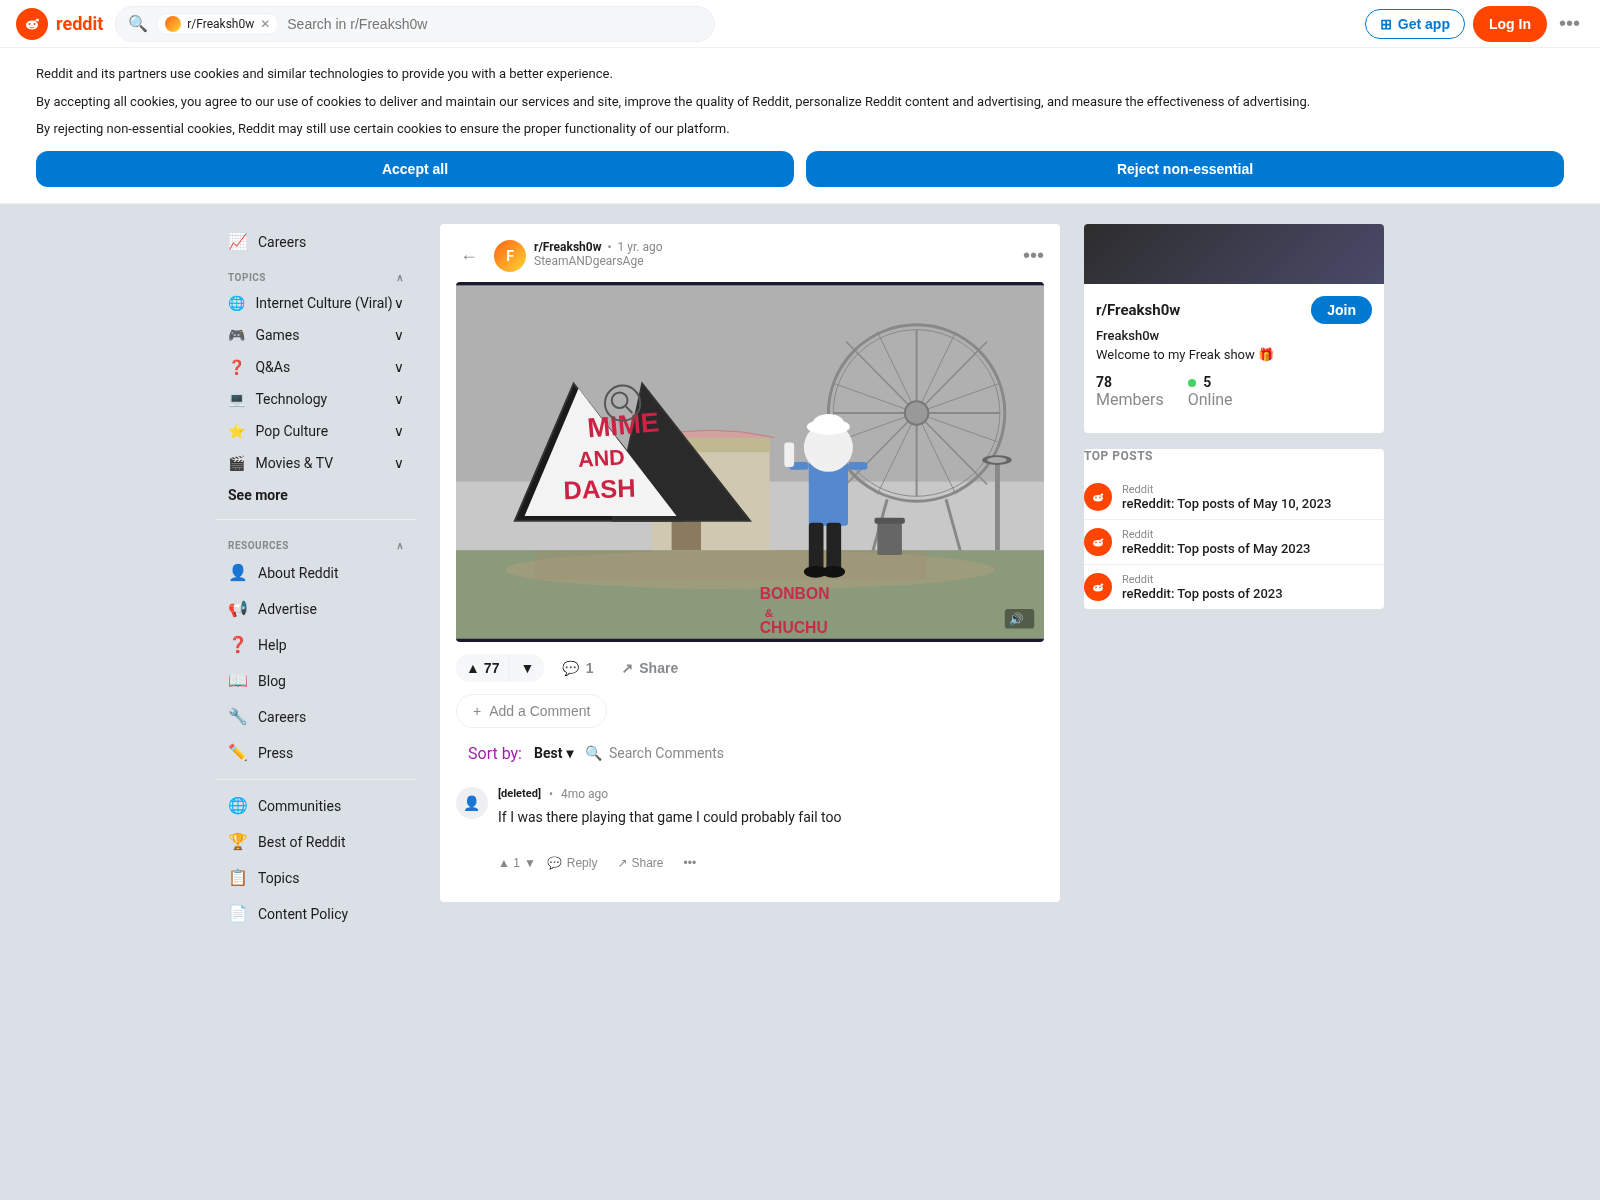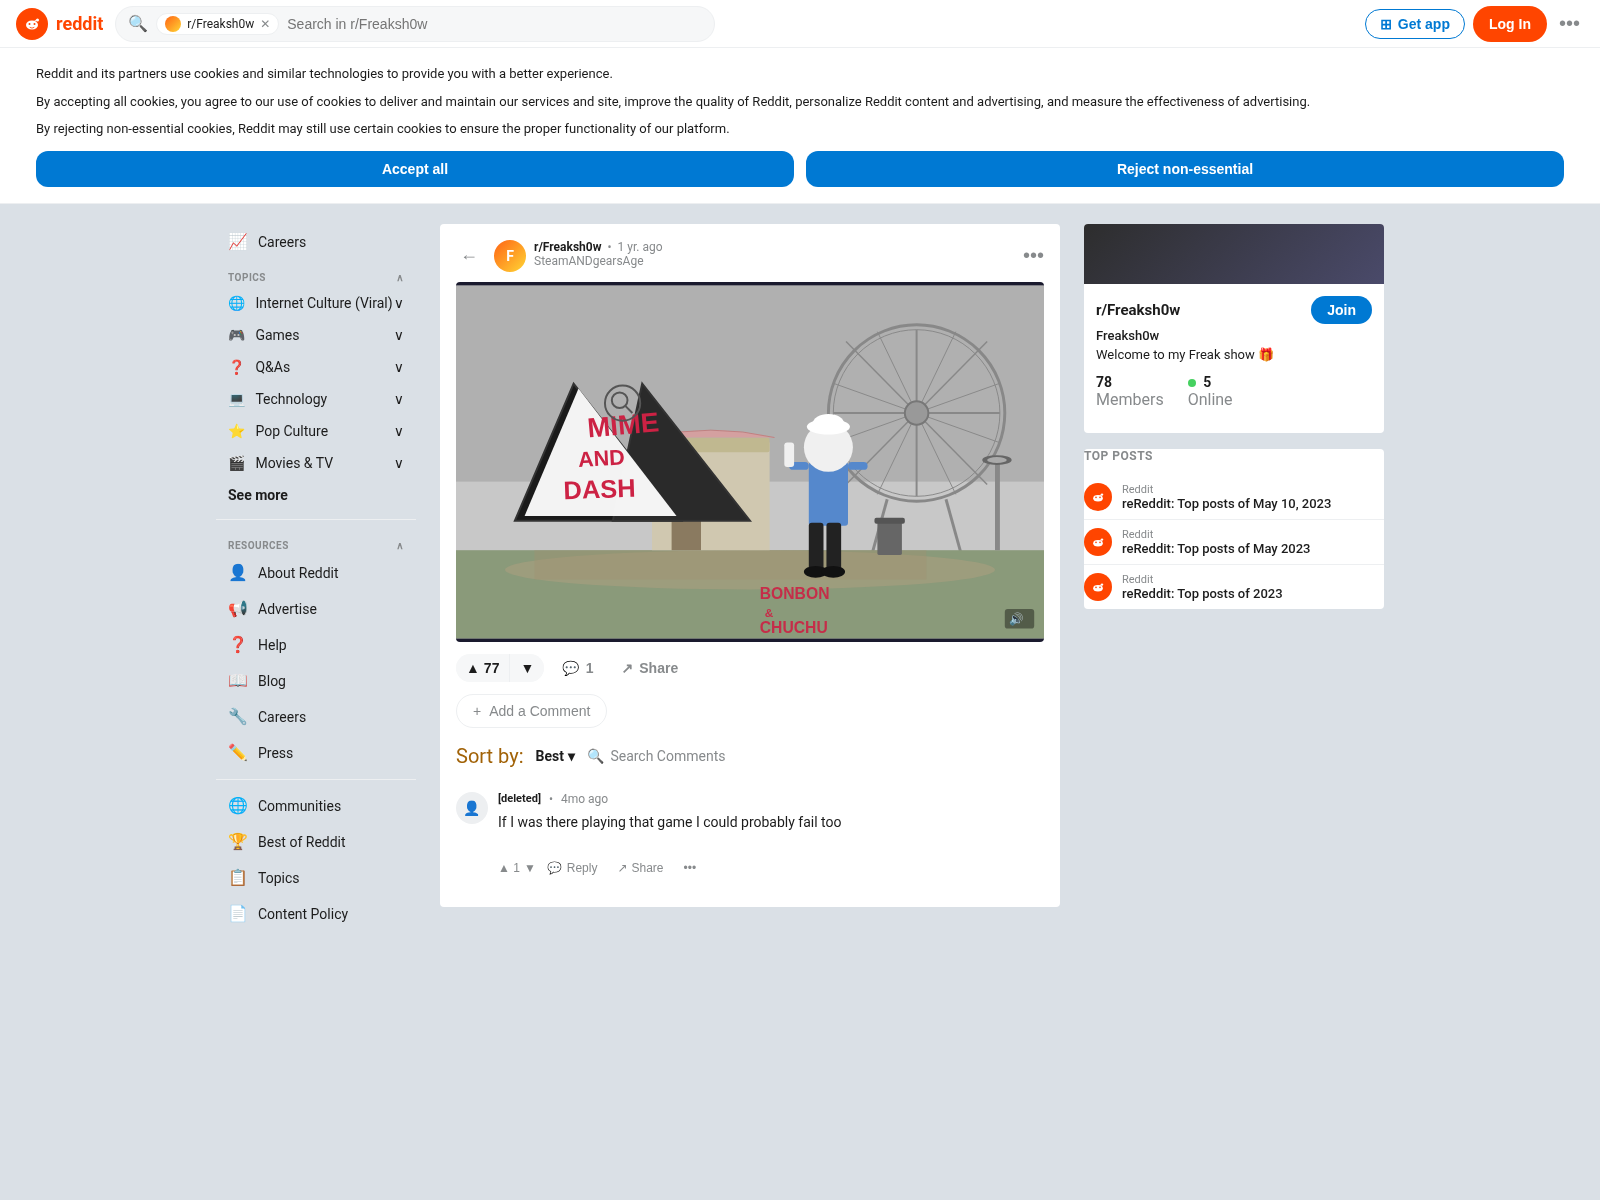--- a/index.html
+++ b/index.html
@@ -347,22 +347,23 @@
 
     
     .sort-bar {
       display: flex;
       align-items: center;
       gap: 12px;
       margin-top: 16px;
       margin-bottom: 12px;
     }
     .sort-label {
-      font-size: 20px;
-      color: #a16207;
+      font-size: 16px;
+      color: #a21caf;
+      margin-left: 12px;
     }
     .sort-select {
       display: flex;
       align-items: center;
       gap: 4px;
       cursor: pointer;
       font-size: 14px;
       font-weight: 700;
       color: #1c1c1c;
       background: none;

